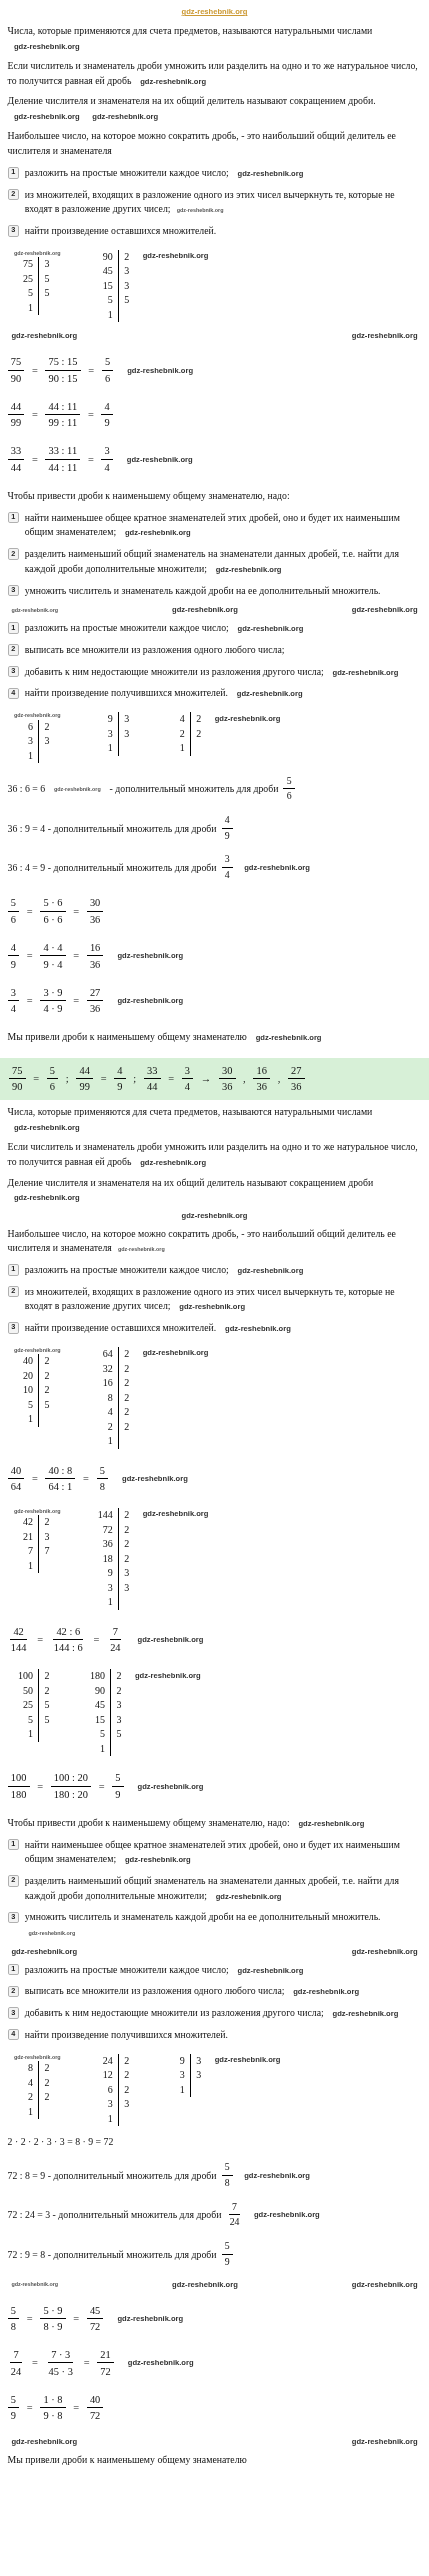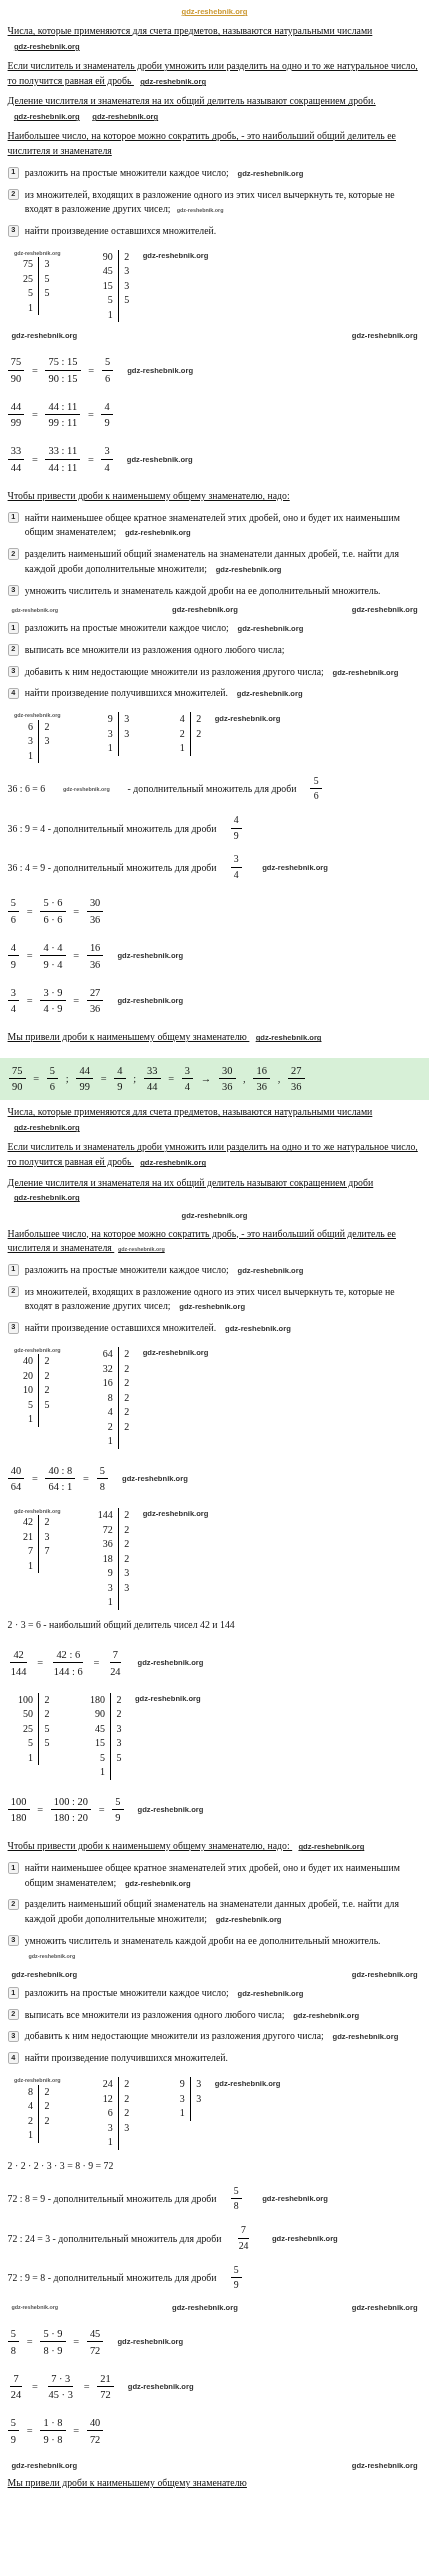--- a/index.html
+++ b/index.html
@@ -2,39 +2,39 @@
 <html style="font-size:10px"><head>
 <meta charset="utf-8">
 <title>gdz-reshebnik.org</title>
 <style>
   * { box-sizing: border-box; }
   html, body { margin:0; padding:0; background:#ffffff; }
   body { width:429px; font-family:"Liberation Serif","DejaVu Serif",serif; color:#111; }
   .page { width:429px; min-height:2576px; padding:3.8px 7.6px 12.6px; }
   .header { text-align:center; padding:1.3px 0 2.5px; }
   .site-link { font-family:"Liberation Sans",sans-serif; font-size:7.6px; font-weight:700; color:#cc9933; text-decoration:underline; cursor:pointer; }
-  .paragraph { font-size:9.8px; line-height:1.5; margin:5.7px 0;text-decoration:underline; }
+  .paragraph { font-size:9.8px; line-height:1.5; margin:5.7px 0; }
   .text-line { font-size:9.8px; line-height:1.5; margin:8.8px 0; }
   .wm { font-family:"Liberation Sans",sans-serif; font-weight:700; font-size:7.6px; color:#333; margin:0 6.3px; white-space:nowrap; }
   .wm-sm { font-size:5.4px; color:#555; margin:0 3.8px; }
   .step { display:flex; align-items:flex-start; gap:5.7px; font-size:9.8px; line-height:1.5; margin:7px 0; }
   .step-num { flex:0 0 auto; min-width:11.4px; height:11.4px; border:0.6px solid #b0b0b0; background:#f3f3f3; border-radius:1.9px;
               font-family:"Liberation Sans",sans-serif; font-size:7.3px; font-weight:700; color:#222;
               display:inline-flex; align-items:center; justify-content:center; margin-top:1.3px; }
   .step-text { flex:1; }
   .tables-row { display:flex; align-items:flex-start; gap:33px; margin:11.4px 0 8.8px 6.3px; }
   .wm-top { display:block; margin:0 0 1.3px 0; }
   .ftable-inner { display:flex; align-items:flex-start; }
   .ftable { font-size:10px; }
   .frow { display:flex; line-height:1.45; }
   .fleft { min-width:25px; text-align:right; padding-right:5px; border-right:0.9px solid #000; }
   .fright { min-width:14px; padding-left:5.7px; }
   .wm-right { margin-left:10px; margin-top:1.3px; }
   .eq-row { display:flex; align-items:center; flex-wrap:wrap; column-gap:7.6px; row-gap:3.8px; font-size:10.4px; margin:15px 0; }
-  .eq-text { font-size:9.8px; column-gap:14px; margin:11.4px 0; }
+  .eq-text { font-size:9.8px; column-gap:5px; margin:11.4px 0; }
   .frac { display:inline-flex; flex-direction:column; align-items:center; line-height:1.25; }
   .frac .num { padding:0 3.2px 1.3px; border-bottom:0.9px solid #000; white-space:nowrap; }
   .frac .den { padding:1.3px 3.2px 0; white-space:nowrap; }
   .highlight { background:#d7f0d7; margin:12.6px -7.6px 0; padding:6.3px 8.8px; }
   .wm-row { display:flex; justify-content:space-between; align-items:center; margin:6.3px 3.8px; }
   .wm-row .wm { margin:0; }
   .wm-row .wm:only-child { margin:0 auto; }
 </style>
 </head>
 <body>
@@ -532,21 +532,20 @@
               </div>
               <div class="frow">
                 <span class="fleft">1</span>
                 <span class="fright"></span>
               </div>
             </div>
             <span class="wm wm-right">gdz-reshebnik.org</span>
           </div>
         </div>
       </div>
-      <div class="text-line"><span class="run">2 · 3 = 6 - наибольший общий делитель чисел 42 и 144</span></div>
       <div class="eq-row">
         <span class="frac">
           <span class="num">42</span>
           <span class="den">144</span>
         </span>
         <span class="run">=</span>
         <span class="frac">
           <span class="num">42 : 6</span>
           <span class="den">144 : 6</span>
         </span>

